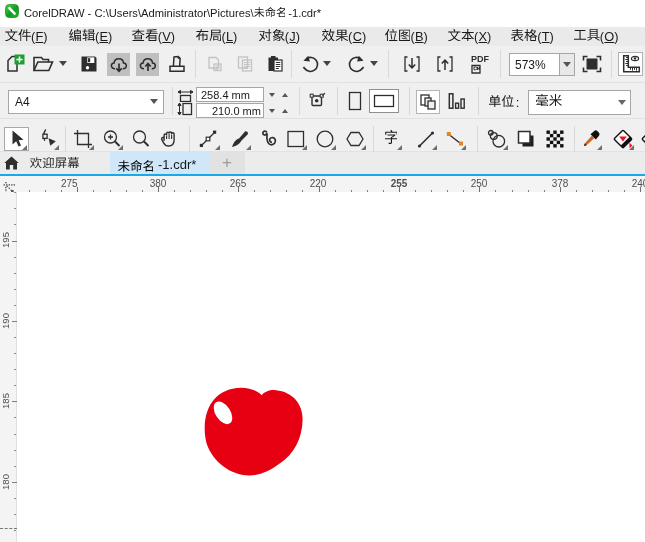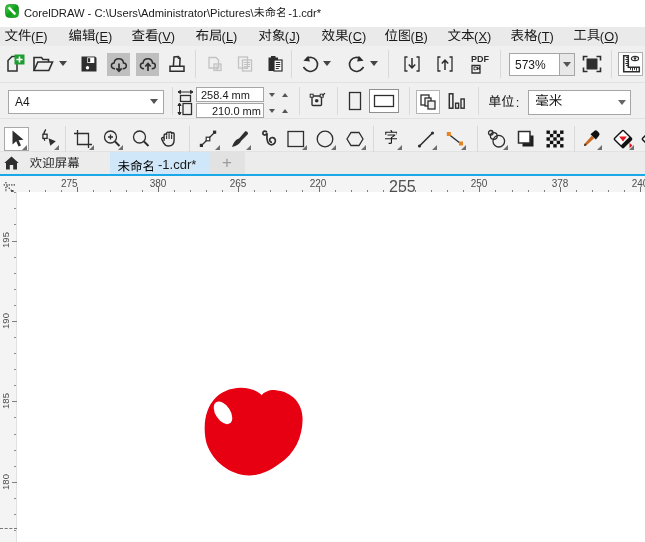--- a/index.html
+++ b/index.html
@@ -438,21 +438,21 @@
 <div class="abs" style="left:0;top:174px;width:645px;height:2px;background:#19a8e8;"></div>
 <div class="abs" style="left:0;top:176px;width:645px;height:16px;background:#f4f4f4;"></div>
 <div class="abs" style="left:61px;top:177.5px;width:20px;text-align:left;font-size:10px;color:#4e4e4e;">275</div>
 <div class="abs" style="left:77.3px;top:187px;width:1px;height:5px;background:#707070;"></div>
 <div class="abs" style="left:148px;top:177.5px;width:20px;text-align:center;font-size:10px;color:#4e4e4e;">380</div>
 <div class="abs" style="left:157.7px;top:187px;width:1px;height:5px;background:#707070;"></div>
 <div class="abs" style="left:228px;top:177.5px;width:20px;text-align:center;font-size:10px;color:#4e4e4e;">265</div>
 <div class="abs" style="left:238.1px;top:187px;width:1px;height:5px;background:#707070;"></div>
 <div class="abs" style="left:308px;top:177.5px;width:20px;text-align:center;font-size:10px;color:#4e4e4e;">220</div>
 <div class="abs" style="left:318.5px;top:187px;width:1px;height:5px;background:#707070;"></div>
-<div class="abs" style="left:389px;top:177.5px;width:20px;text-align:center;font-size:16px;color:#4e4e4e;">255</div>
+<div class="abs" style="left:389px;top:177.5px;width:20px;text-align:center;font-size:10px;color:#4e4e4e;font-weight:bold;">255</div>
 <div class="abs" style="left:398.9px;top:187px;width:1px;height:5px;background:#707070;"></div>
 <div class="abs" style="left:469px;top:177.5px;width:20px;text-align:center;font-size:10px;color:#4e4e4e;">250</div>
 <div class="abs" style="left:479.3px;top:187px;width:1px;height:5px;background:#707070;"></div>
 <div class="abs" style="left:550px;top:177.5px;width:20px;text-align:center;font-size:10px;color:#4e4e4e;">378</div>
 <div class="abs" style="left:559.7px;top:187px;width:1px;height:5px;background:#707070;"></div>
 <div class="abs" style="left:630px;top:177.5px;width:20px;text-align:center;font-size:10px;color:#4e4e4e;">240</div>
 <div class="abs" style="left:640.1px;top:187px;width:1px;height:5px;background:#707070;"></div>
 <div class="abs" style="left:29.1px;top:189.5px;width:1px;height:2px;background:#7e7e7e;"></div>
 <div class="abs" style="left:45.1px;top:189.5px;width:1px;height:2px;background:#7e7e7e;"></div>
 <div class="abs" style="left:61.2px;top:189.5px;width:1px;height:2px;background:#7e7e7e;"></div>

